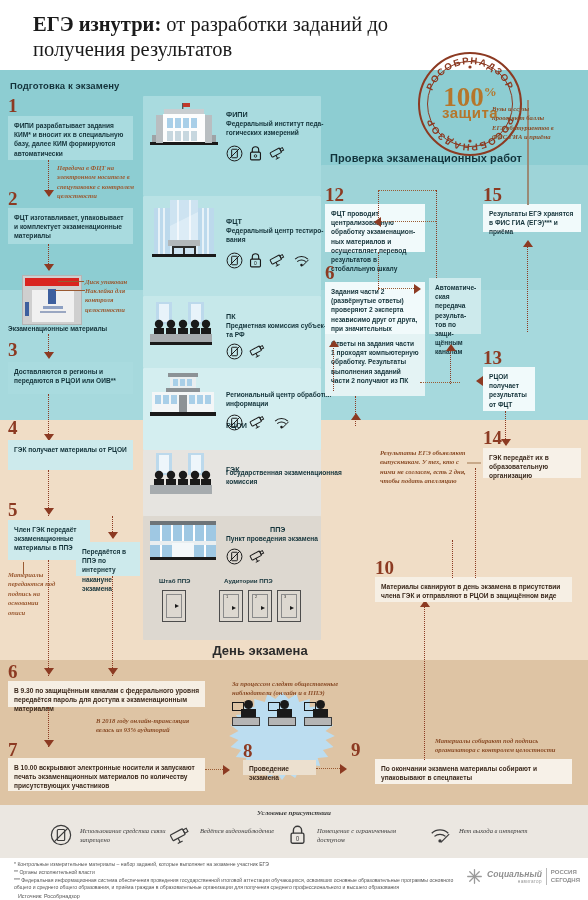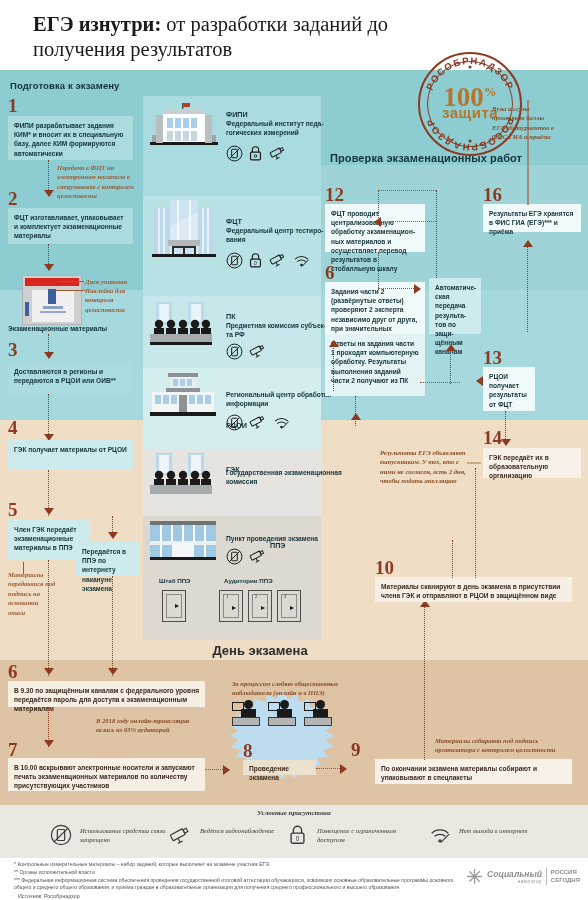--- a/index.html
+++ b/index.html
@@ -494,21 +494,21 @@
       <line x1="33" y1="4" x2="33" y2="20" stroke="#fff" stroke-width="2"></line>
       <line x1="44" y1="4" x2="44" y2="20" stroke="#fff" stroke-width="2"></line>
       <line x1="55" y1="4" x2="55" y2="20" stroke="#fff" stroke-width="2"></line>
       <rect x="0" y="20" width="66" height="4" fill="#e9eef0"></rect>
       <rect x="0" y="24" width="66" height="12" fill="#9fc8e3"></rect>
       <rect x="22" y="22" width="22" height="14" fill="#f3f7f9"></rect>
       <line x1="11" y1="24" x2="11" y2="36" stroke="#fff" stroke-width="2"></line>
       <line x1="55" y1="24" x2="55" y2="36" stroke="#fff" stroke-width="2"></line>
       <rect x="0" y="36" width="66" height="3" fill="#1a1a1a"></rect>
     </svg>
-    <div class="abbr" style="left:76px;top:20px;padding-left:44px;">ППЭ</div>
+    <div class="abbr" style="left:76px;top:4px;padding-left:44px;">ППЭ</div>
     <div class="desc" style="left:76px;top:14px;width:118px;">Пункт проведения экзамена</div>
     <div class="icons" style="left:76px;top:27px;">
       <svg width="17" height="17" viewBox="0 0 24 24">
           <circle cx="12" cy="12" r="10.5" fill="none" stroke="#1a1a1a" stroke-width="1.4"></circle>
           <rect x="8" y="6" width="8" height="12" rx="1" fill="none" stroke="#1a1a1a" stroke-width="1.4"></rect>
           <line x1="4.5" y1="19.5" x2="19.5" y2="4.5" stroke="#1a1a1a" stroke-width="1.4"></line>
         </svg>
       <svg width="19" height="17" viewBox="0 0 26 24">
           <g transform="rotate(-28 13 10)">
             <rect x="3" y="6" width="15" height="7" rx="1" fill="none" stroke="#1a1a1a" stroke-width="1.4"></rect>
@@ -543,21 +543,21 @@
   </div>
 
   <div class="num" style="left:325px;top:185px;">12</div>
   <div class="box white" style="left:325px;top:204px;width:100px;height:48px;">ФЦТ проводит централизован­ную обработку экзаменацион­ных материалов и осуществля­ет перевод результатов в стобалльную шкалу</div>
   <div class="hdot" style="left:378px;top:221px;width:58px;"></div>
   <div class="arw-l" style="left:374px;top:217px;"></div>
   <div class="vdot t" style="left:378px;top:190px;height:32px;"></div>
   <div class="hdot" style="left:378px;top:190px;width:58px;"></div>
   <div class="vdot t" style="left:436px;top:190px;height:110px;"></div>
 
-  <div class="num" style="left:483px;top:185px;">16</div>
+  <div class="num" style="left:483px;top:185px;">15</div>
   <div class="box white" style="left:483px;top:204px;width:98px;height:28px;">Результаты ЕГЭ хранятся в ФИС ГИА (ЕГЭ)*** и приёма</div>
   <div class="vline" style="left:527px;top:100px;height:105px;"></div>
   <div class="note dark" style="left:492px;top:104px;width:62px;">Вузы и ссузы проверяют баллы ЕГЭ абитуриен­тов в ФИС ГИА и приёма</div>
   <div class="vdot t" style="left:527px;top:247px;height:85px;"></div>
   <div class="arw-u" style="left:523px;top:240px;"></div>
 
   <div class="num" style="left:325px;top:263px;">6</div>
   <div class="box white" style="left:325px;top:282px;width:100px;height:52px;">Задания части 2 (развёрнутые ответы) проверяют 2 эксперта независимо друг от друга, при значительных расхожде­ниях в оценке назначается третий эксперт</div>
   <div class="hdot" style="left:378px;top:288px;width:40px;"></div>
   <div class="arw-r" style="left:414px;top:284px;"></div>

